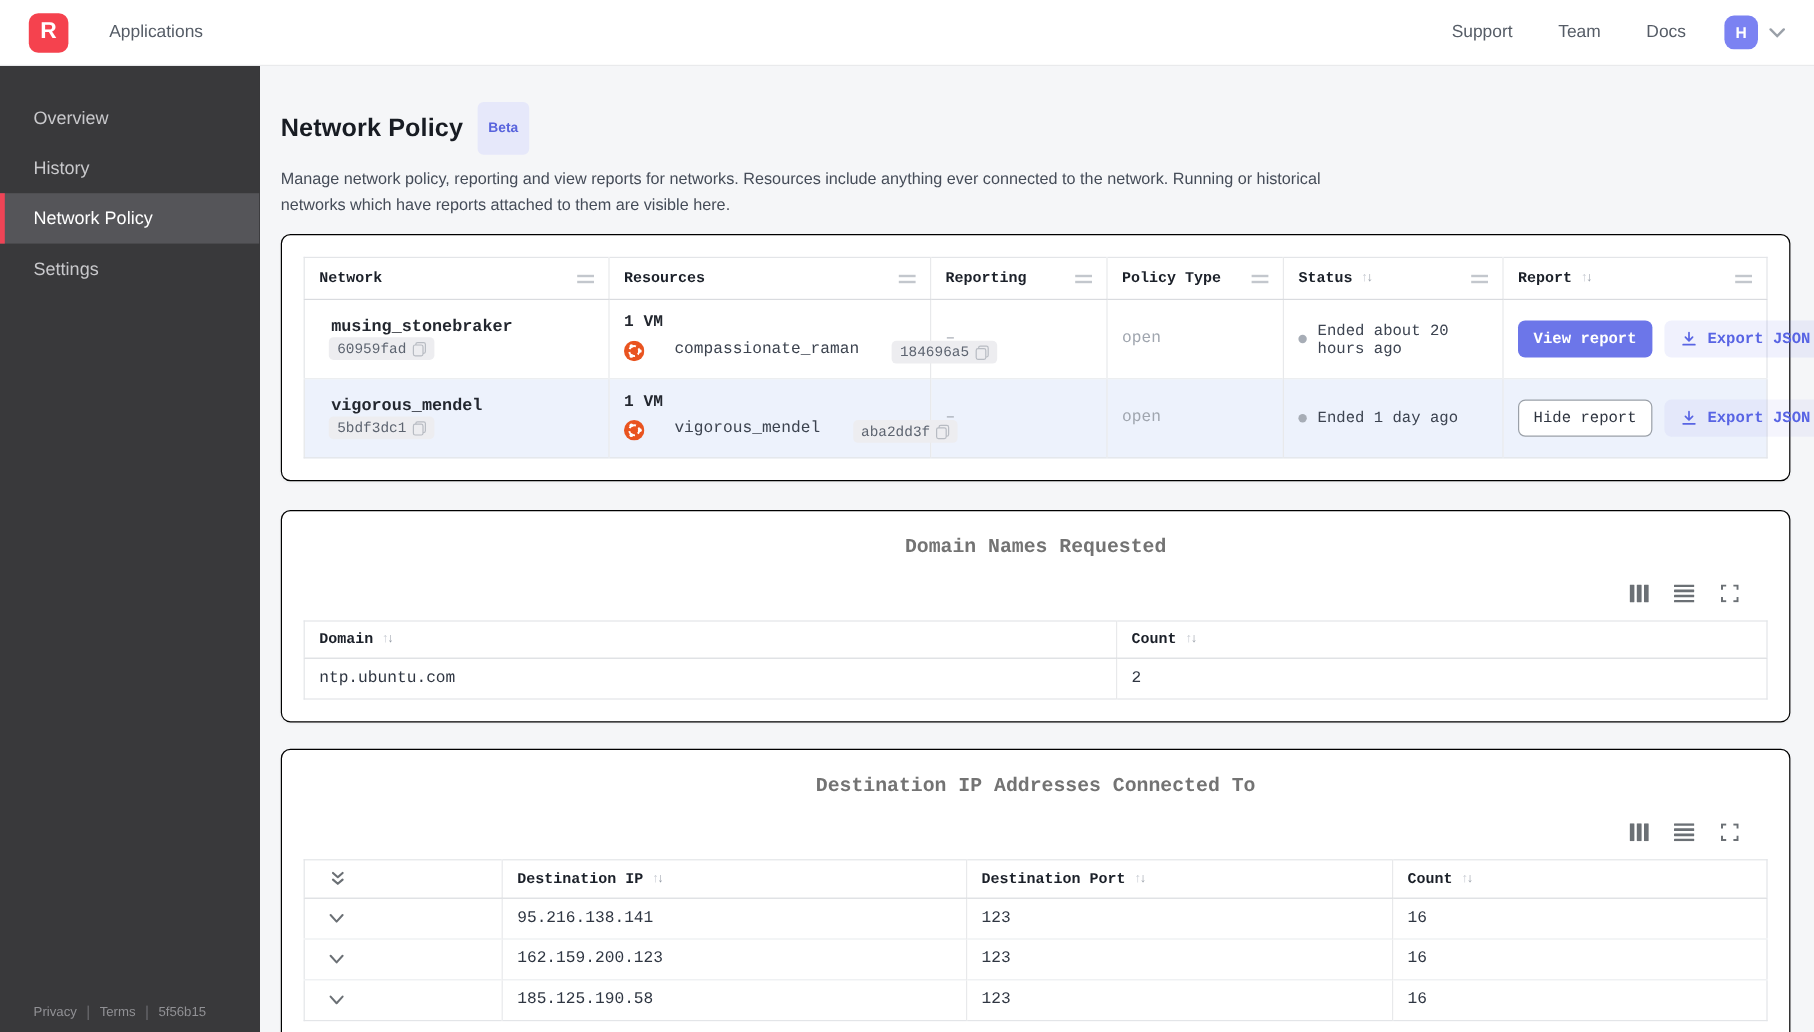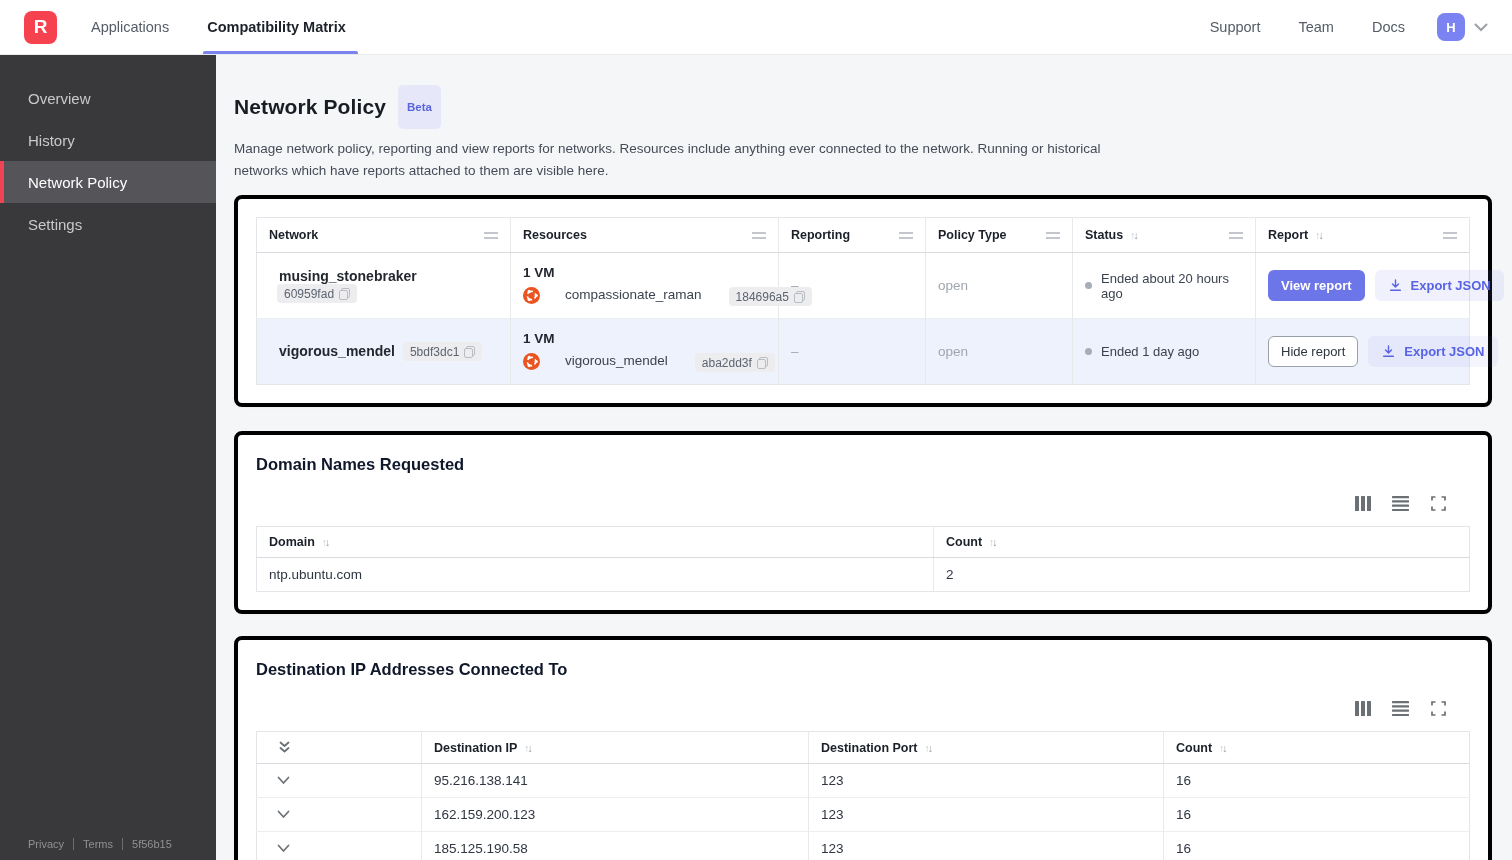--- a/index.html
+++ b/index.html
@@ -36,26 +36,26 @@
   .side-footer .sep { width:1px; height:12px; background:#6d6d71; display:inline-block; }
 
   
   .main { margin-left:216px; padding:30px 20px 0 18px; height:805px; }
   .page-head { display:flex; align-items:center; gap:12px; }
   .page-title { font-size:21px; font-weight:700; color:#181c23; letter-spacing:.1px; }
   .beta { background:#e6e8fa; color:#5964dd; font-size:11.5px; font-weight:600;
     padding:16px 9px; border-radius:5px; }
   .page-desc { margin-top:9px; font-size:13.5px; line-height:1.6; color:#454c58; max-width:880px; }
 
-  .card { background:#fff; border:4px solid #000000; border-radius:8px; padding:18px;
-    box-shadow:0 1px 2px rgba(20,24,40,.03); }
+  .card { background:#fff; border:1px solid #000000; border-radius:8px; padding:18px;
+    box-shadow:0 1px 2px rgba(20,24,40,.03);font-family:Liberation Mono, monospace; }
   .card-1 { margin-top:14px; }
   .card-2 { margin-top:24px; padding:20px 18px 18px; }
   .card-3 { margin-top:22px; padding:20px 18px 120px; }
-  .card-title { font-size:16.5px; font-weight:700; color:#0f172a; }
+  .card-title { font-size:16.5px; font-weight:700; color:#737373;text-align:center; }
 
   table { border-collapse:collapse; width:100%; table-layout:fixed; }
   .tbl { border:1px solid #e3e5e8; }
   th,td { border-right:1px solid #e8e9eb; text-align:left; vertical-align:middle; }
   th:last-child, td:last-child { border-right:none; }
   th { font-size:12.5px; color:#1b2029; padding:10px 12px; border-bottom:1px solid #d9dbdf; }
   .th-inner { display:flex; align-items:center; }
   .th-label { font-weight:700; }
   .handle { width:14px; height:7px; border-top:2px solid #c3c7cd; border-bottom:2px solid #c3c7cd;
     margin-left:auto; cursor:col-resize; flex:none; }
@@ -99,21 +99,20 @@
   .chev-cell { padding-left:20px !important; }
   svg { display:block; }
 </style>
 </head>
 <body>
 
 <header class="topnav">
   <div class="logo">R</div>
   <nav class="tabs">
     <div class="tab">Applications</div>
-    <div class="tab active">Compatibility Matrix</div>
   </nav>
   <div class="nav-right">
     <span class="nav-link">Support</span>
     <span class="nav-link">Team</span>
     <span class="nav-link">Docs</span>
     <div class="user">
       <div class="avatar">H</div>
       <span>
         <svg width="14" height="9" viewBox="0 0 14 9">
             <path d="M1.5 1.5 7 7l5.5-5.5" stroke="#9aa0a8" stroke-width="2" fill="none" stroke-linecap="round"></path>

